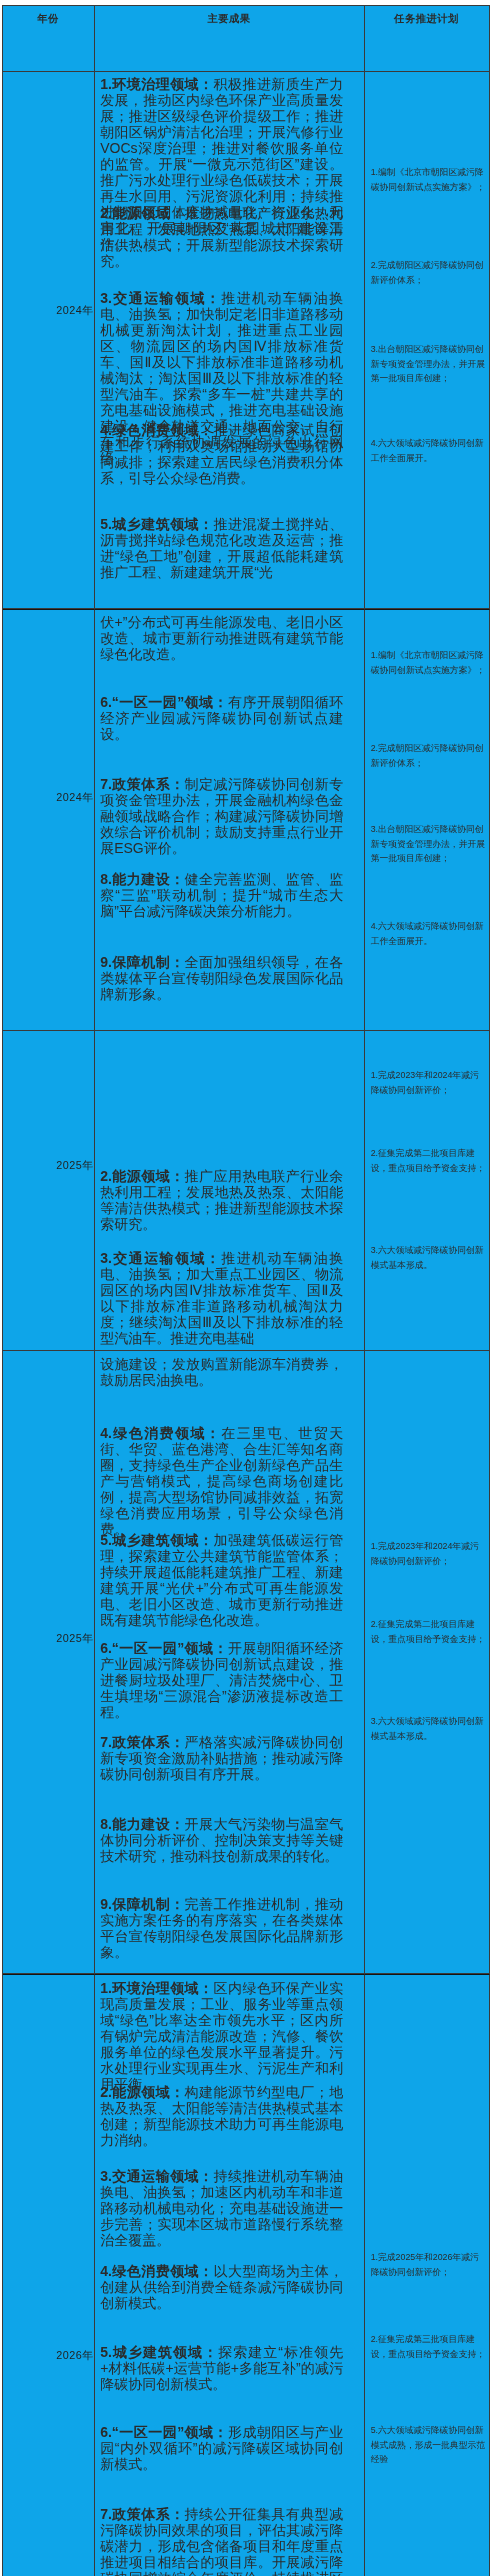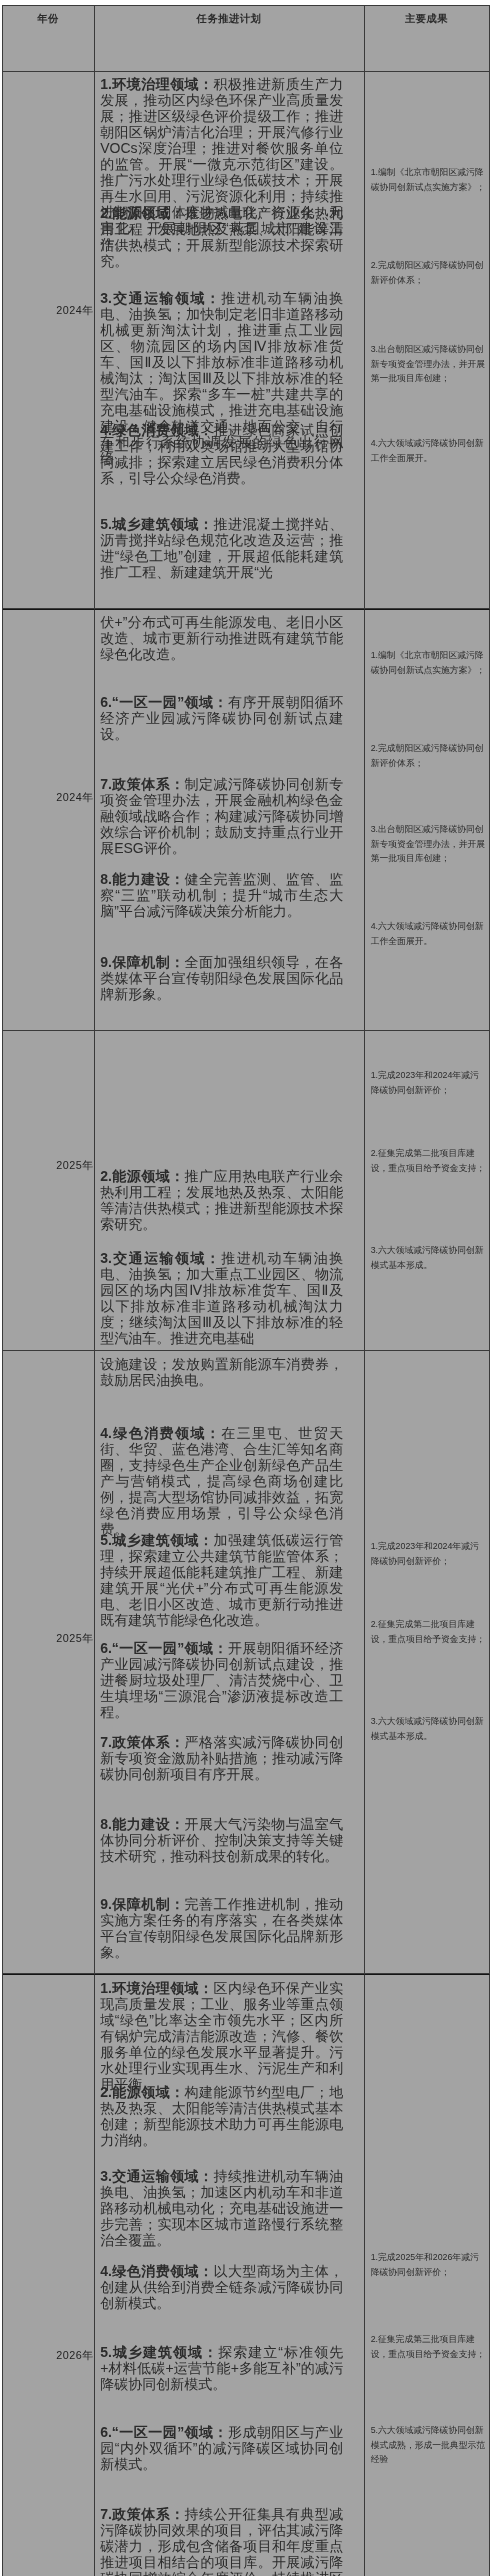--- a/index.html
+++ b/index.html
@@ -14,21 +14,21 @@
     grid-template-rows:66px 537px 422px 320px 623px 810px;
     border-left:0.5px solid #3a3a3a;
     border-top:0.5px solid #3a3a3a;
     width:487px;
   }
   .cell{
     position:relative;
     border-right:0.5px solid #3a3a3a;
     border-bottom:0.5px solid #3a3a3a;
     box-sizing:border-box;
-    background:#a3a3a3;
+    background:#0ea5e9;
   }
   .pagebreak{border-top:1.5px solid #141414;}
   .th{
     font-weight:bold;font-size:10.3px;text-align:center;padding-top:6.2px;
     letter-spacing:0.5px;
   }
   .year-label{
     position:absolute;left:0;width:100%;text-align:right;
     font-size:10.8px;letter-spacing:0.5px;color:#222;
   }
@@ -42,22 +42,22 @@
     font-size:8.8px;line-height:14.4px;
   }
 </style>
 </head>
 <body>
 
 <div class="page">
   <div class="tbl">
 
     <div class="cell th">年份</div>
+    <div class="cell th">主要成果</div>
     <div class="cell th">任务推进计划</div>
-    <div class="cell th">主要成果</div>
 
     <div class="cell">
       <div class="year-label" style="top:232px">2024年</div>
     </div>
     <div class="cell">
       <div class="task-item" style="top:4.1px"><b>1.环境治理领域：</b><span>积极推进新质生产力发展，推动区内绿色环保产业高质量发展；推进区级绿色评价提级工作；推进朝阳区锅炉清洁化治理；开展汽修行业VOCs深度治理；推进对餐饮服务单位的监管。开展“一微克示范街区”建设。推广污水处理行业绿色低碳技术；开展再生水回用、污泥资源化利用；持续推进朝阳区固体废物减量化、资源化、无害化。开展朝阳区“花园城市”建设工作。</span></div>
       <div class="task-item" style="top:133px"><b>2.能源领域：</b><span>推进热电联产行业余热利用工程；发展地热及热泵、太阳能等清洁供热模式；开展新型能源技术探索研究。</span></div>
       <div class="task-item" style="top:218px"><b>3.交通运输领域：</b><span>推进机动车辆油换电、油换氢；加快制定老旧非道路移动机械更新淘汰计划，推进重点工业园区、物流园区的场内国Ⅳ排放标准货车、国Ⅱ及以下排放标准非道路移动机械淘汰；淘汰国Ⅲ及以下排放标准的轻型汽油车。探索“多车一桩”共建共享的充电基础设施模式，推进充电基础设施建设；健全轨道交通、地面公交、自行车和步行系统协调发展的绿色出行网络。</span></div>
       <div class="task-item" style="top:350px"><b>4.绿色消费领域：</b><span>推进绿色商家试点创建工作；利用双奥场馆推动大型场馆协同减排；探索建立居民绿色消费积分体系，引导公众绿色消费。</span></div>
       <div class="task-item" style="top:444px"><b>5.城乡建筑领域：</b><span>推进混凝土搅拌站、沥青搅拌站绿色规范化改造及运营；推进“绿色工地”创建，开展超低能耗建筑推广工程、新建建筑开展“光</span></div>

